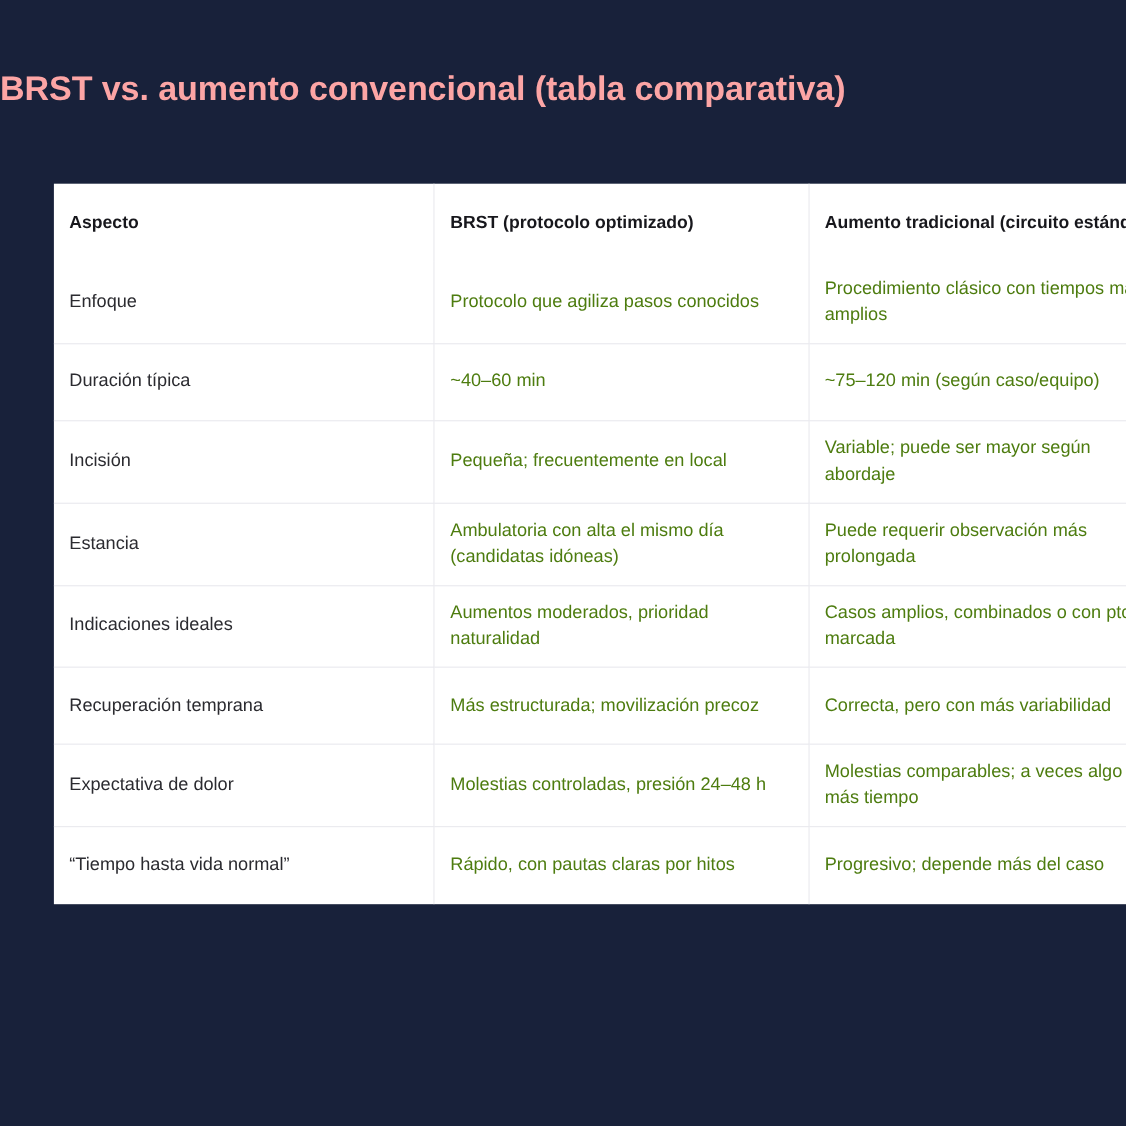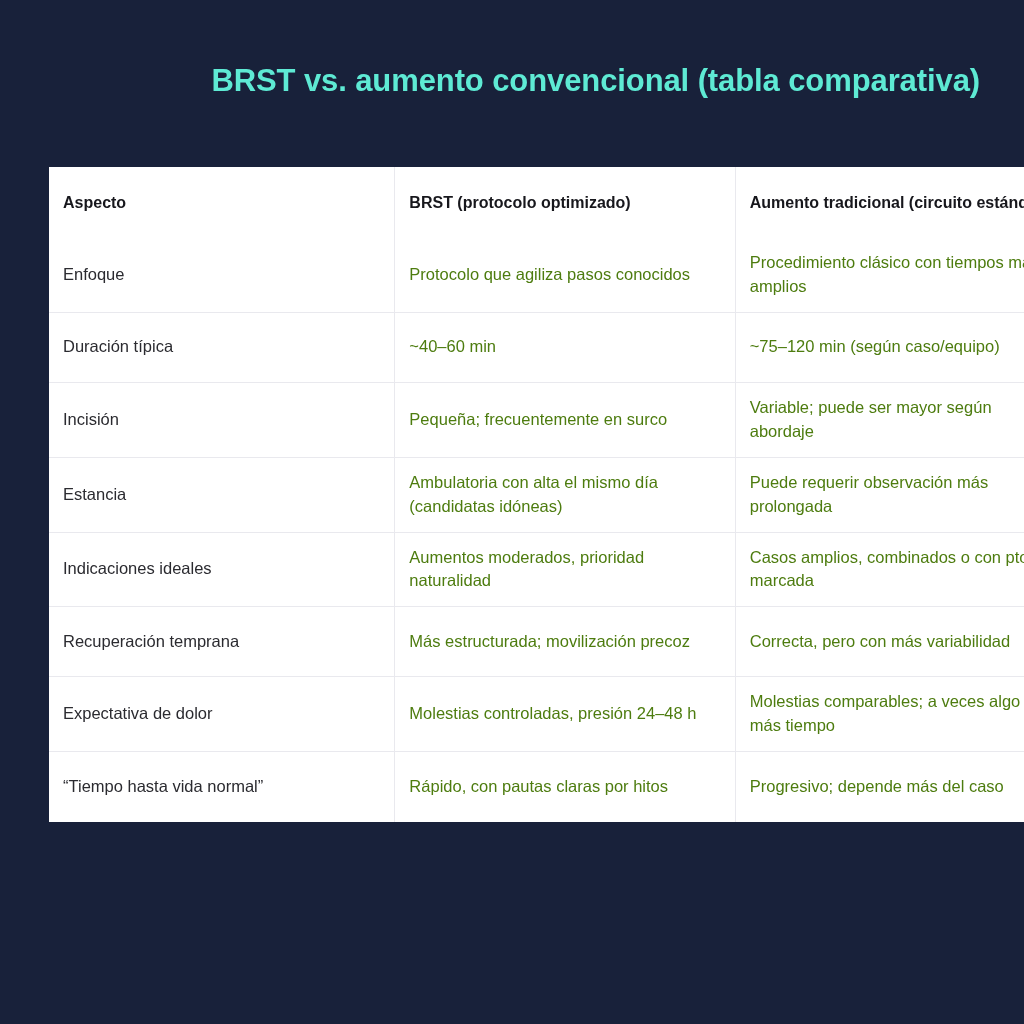--- a/index.html
+++ b/index.html
@@ -20,22 +20,22 @@
     width: 1024px;
     height: 1024px;
     background: #18213a;
   }
 
   .page-title {
     position: absolute;
     top: 62px;
     left: 0;
     width: 980px;
-    text-align: right;
-    color: #5eead4;
+    text-align: left;
+    color: #fca5a5;
     font-size: 31px;
     font-weight: bold;
     letter-spacing: -0.1px;
     line-height: 1.2;
   }
 
   .table-wrap {
     position: absolute;
     left: 49px;
     top: 167px;
@@ -120,21 +120,21 @@
           <td>Protocolo que agiliza pasos conocidos</td>
           <td>Procedimiento clásico con tiempos más amplios</td>
         </tr>
         <tr>
           <td class="aspect-cell">Duración típica</td>
           <td>~40–60 min</td>
           <td>~75–120 min (según caso/equipo)</td>
         </tr>
         <tr>
           <td class="aspect-cell">Incisión</td>
-          <td>Pequeña; frecuentemente en surco</td>
+          <td>Pequeña; frecuentemente en local</td>
           <td>Variable; puede ser mayor según abordaje</td>
         </tr>
         <tr>
           <td class="aspect-cell">Estancia</td>
           <td>Ambulatoria con alta el mismo día (candidatas idóneas)</td>
           <td>Puede requerir observación más prolongada</td>
         </tr>
         <tr>
           <td class="aspect-cell">Indicaciones ideales</td>
           <td>Aumentos moderados, prioridad naturalidad</td>

